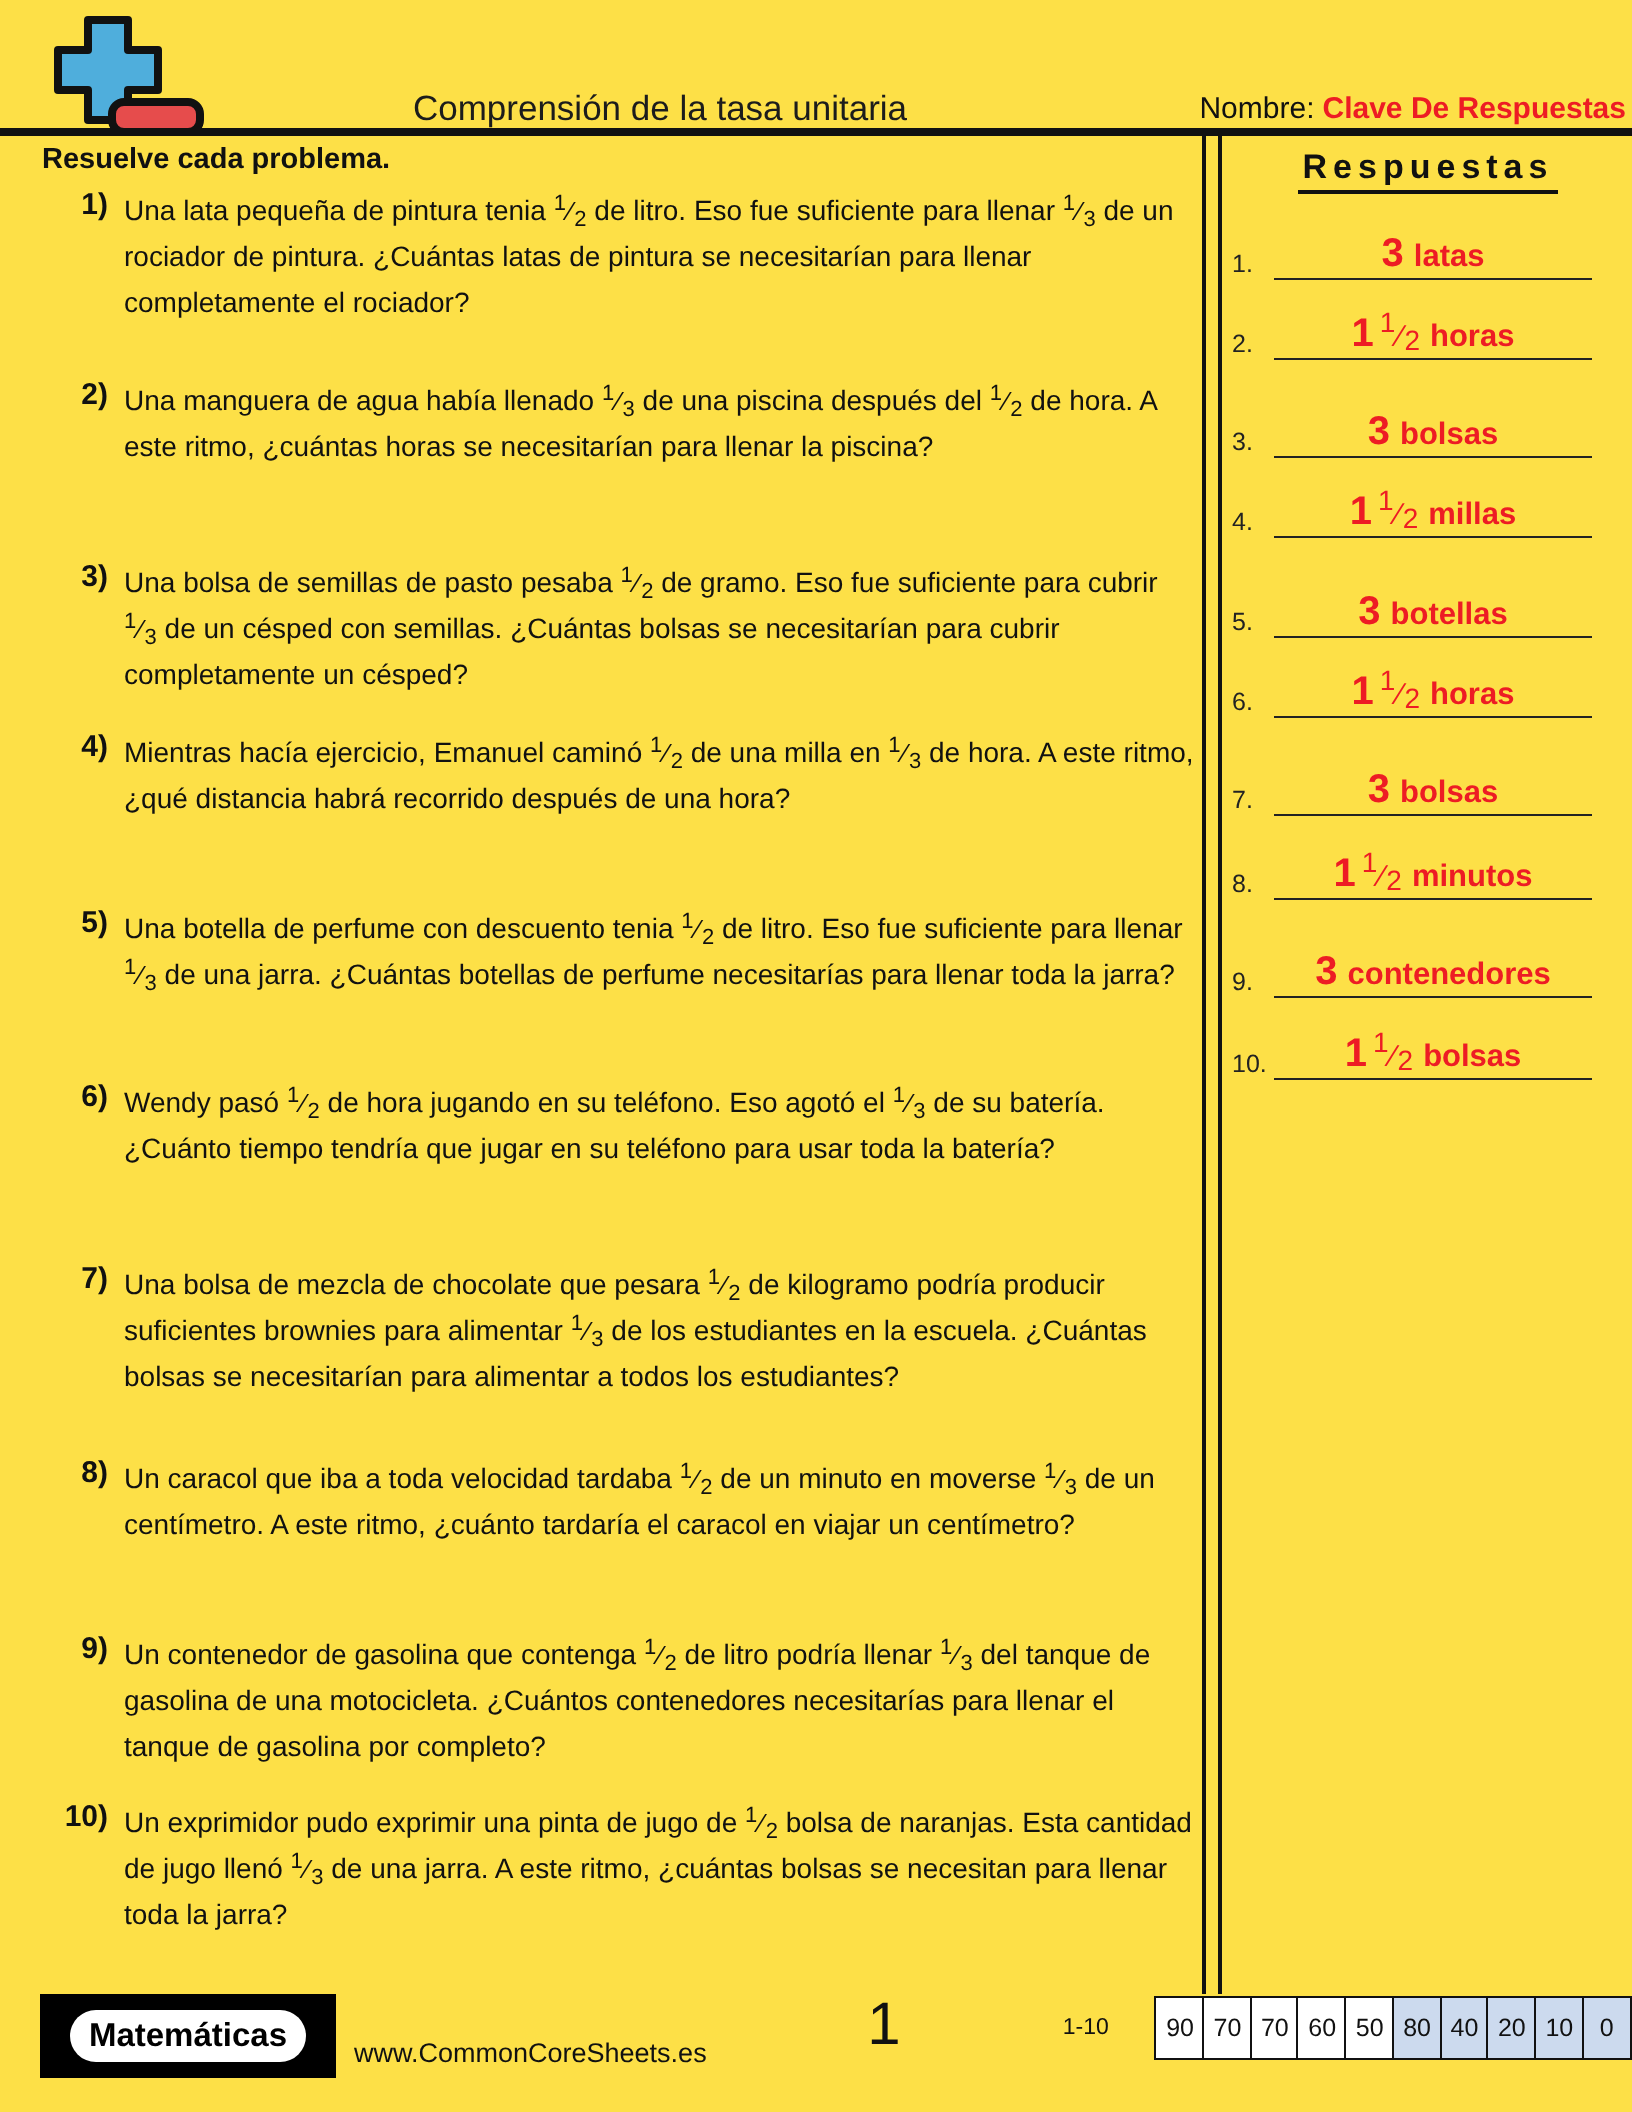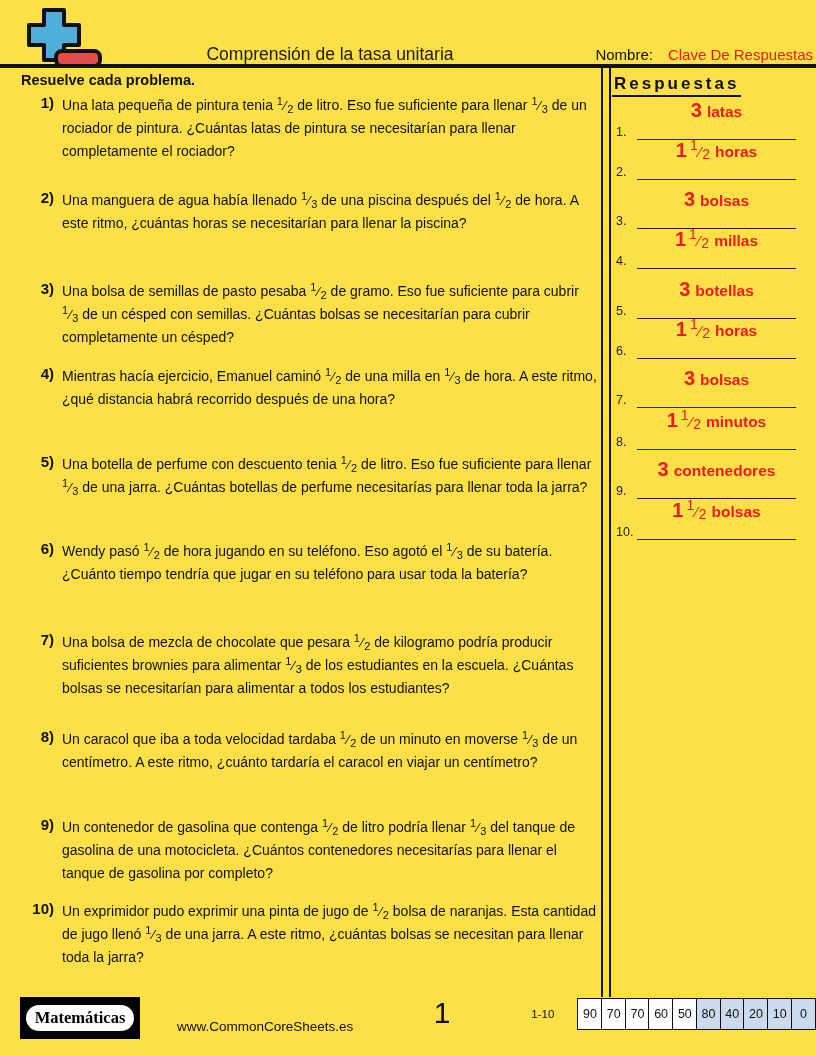--- a/index.html
+++ b/index.html
@@ -4,21 +4,21 @@
 <style>
   html,body{margin:0;padding:0;background:#fff;}
   .page{position:relative;width:816px;height:1056px;background:#fde047;
         font-family:"Liberation Sans",sans-serif;color:#111;overflow:hidden;}
 
   
   .logo{position:absolute;left:18px;top:6px;width:92px;height:64px;}
   .title{position:absolute;left:130px;top:44px;width:400px;text-align:center;
          font-size:17.5px;color:#1c1c1c;}
   .name-row{position:absolute;right:3px;top:46px;font-size:15px;white-space:nowrap;}
-  .name-value{color:var(--accent-red);font-weight:normal;margin-left:15px;}
+  .name-value{color:var(--accent-red);font-weight:bold;margin-left:4px;}
   .header-rule{position:absolute;left:0;top:64px;width:816px;height:3.5px;background:#111;}
   .instructions{position:absolute;left:21px;top:72px;font-size:14.5px;font-weight:bold;}
 
   
   .divider{position:absolute;left:601px;top:68px;width:10px;height:929px;
            border-left:2.5px solid #111;border-right:2.5px solid #111;box-sizing:border-box;}
 
   
   .problems{position:absolute;left:0;top:0;width:602px;height:100%;}
   .problem{position:absolute;left:21px;width:578px;display:flex;align-items:flex-start;}
@@ -30,43 +30,43 @@
   .problem:nth-child(7){top:631px;} .problem:nth-child(8){top:728px;}
   .problem:nth-child(9){top:816px;} .problem:nth-child(10){top:900px;}
 
   .frac sup,.frac sub{line-height:0;font-size:11px;}
   .frac sup{vertical-align:5px;}
   .frac sub{vertical-align:-3px;}
   .fsl{font-size:13px;margin:0 1px;}
 
   
   .answers{position:absolute;left:612px;top:0;width:204px;height:100%;}
-  .answers-title{position:absolute;top:74px;left:0;width:100%;}
+  .answers-title{position:absolute;top:74px;left:0;width:100%;text-align:center;}
   .answers-title .t{display:inline-block;font-weight:bold;font-size:17px;letter-spacing:3px;
                     border-bottom:2.5px solid #111;padding:0 2px 1px 2px;}
   .answer-item{position:absolute;left:0;right:0;height:34px;}
   .ans-num{position:absolute;left:4px;bottom:1px;font-size:12.5px;color:#222;}
   .ans-line{position:absolute;left:25px;right:20px;bottom:0;border-bottom:1.7px solid #222;
-            display:flex;justify-content:center;align-items:center;padding-bottom:17px;}
+            display:flex;justify-content:center;align-items:center;padding-bottom:0;}
   .answer-text{color:var(--accent-red);font-weight:bold;white-space:nowrap;}
   .aw{font-size:20px;}
   .au{font-size:15.5px;margin-left:5px;}
   .afrac{margin-left:3px;font-weight:normal;}
   .afrac sup{font-size:14px;vertical-align:7px;}
   .afrac sub{font-size:14px;vertical-align:-2px;}
   .afrac .fsl{font-size:15px;}
   .answer-item:nth-child(1){top:106px;} .answer-item:nth-child(2){top:146px;}
   .answer-item:nth-child(3){top:195px;} .answer-item:nth-child(4){top:235px;}
   .answer-item:nth-child(5){top:285px;} .answer-item:nth-child(6){top:325px;}
   .answer-item:nth-child(7){top:374px;} .answer-item:nth-child(8){top:416px;}
   .answer-item:nth-child(9){top:465px;} .answer-item:nth-child(10){top:506px;}
 
   
-  .brand{position:absolute;left:20px;top:997px;width:120px;height:42px;background:#000;
-         display:flex;align-items:center;justify-content:center;font-family:Liberation Serif, serif;}
+  .brand{position:absolute;left:20px;top:997px;width:148px;height:42px;background:#000;
+         display:flex;align-items:center;justify-content:center;}
   .brand-pill{background:#fff;border-radius:17px;font-weight:bold;font-size:16.5px;
               padding:5px 9px;line-height:1;color:#000;}
   .website{position:absolute;left:177px;top:1019px;font-size:13.5px;}
   .page-num{position:absolute;left:420px;top:996px;width:44px;text-align:center;font-size:30px;}
   .score{position:absolute;right:0;top:998px;display:flex;align-items:center;gap:16px;}
   .score-label{font-size:11.5px;margin-right:7px;}
   .score-cells{display:flex;}
   .score-cell{width:25.3px;height:32px;border:1.6px solid #111;box-sizing:border-box;
               display:flex;align-items:center;justify-content:center;font-size:12.5px;background:#fff;}
   .score-cell + .score-cell{margin-left:-1.6px;}

